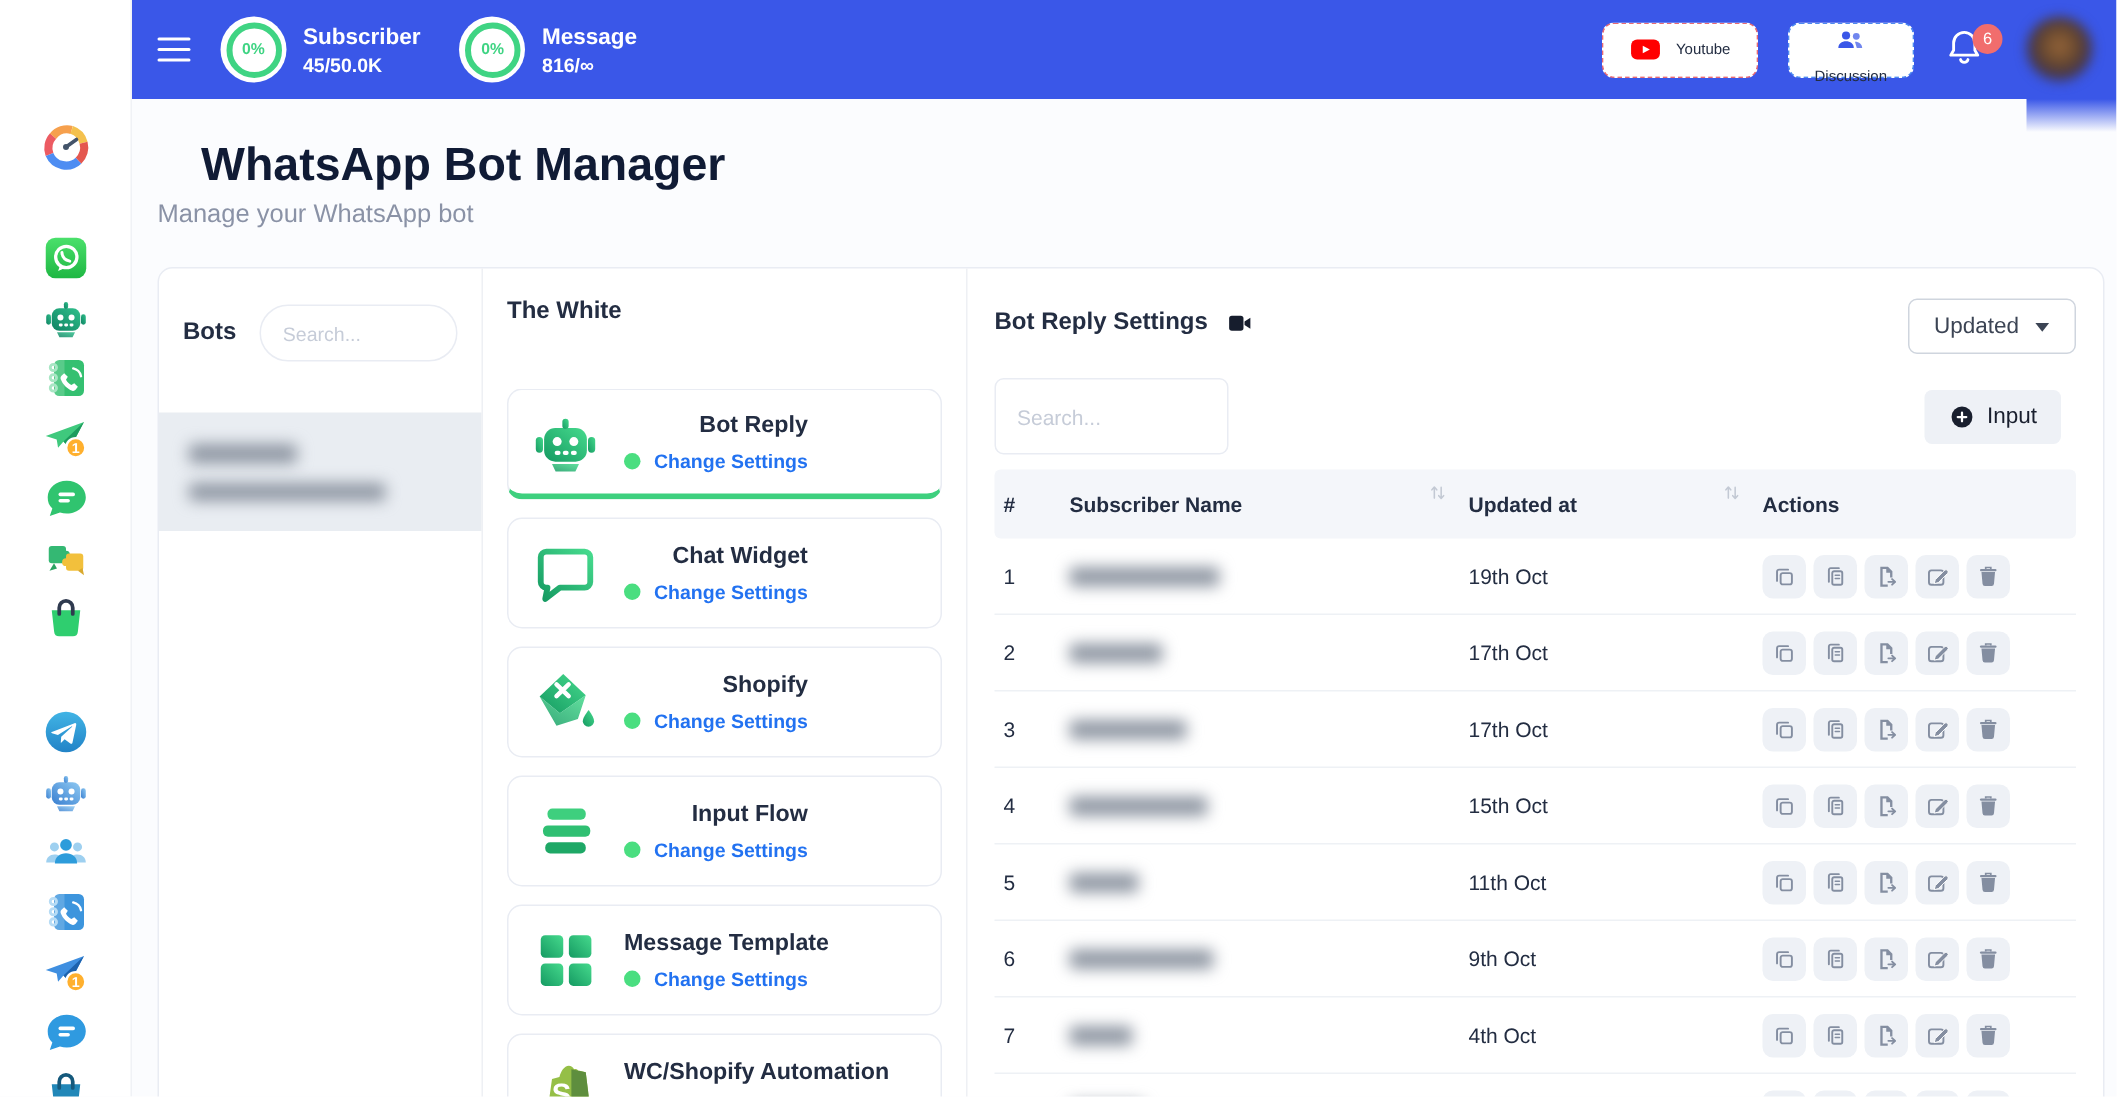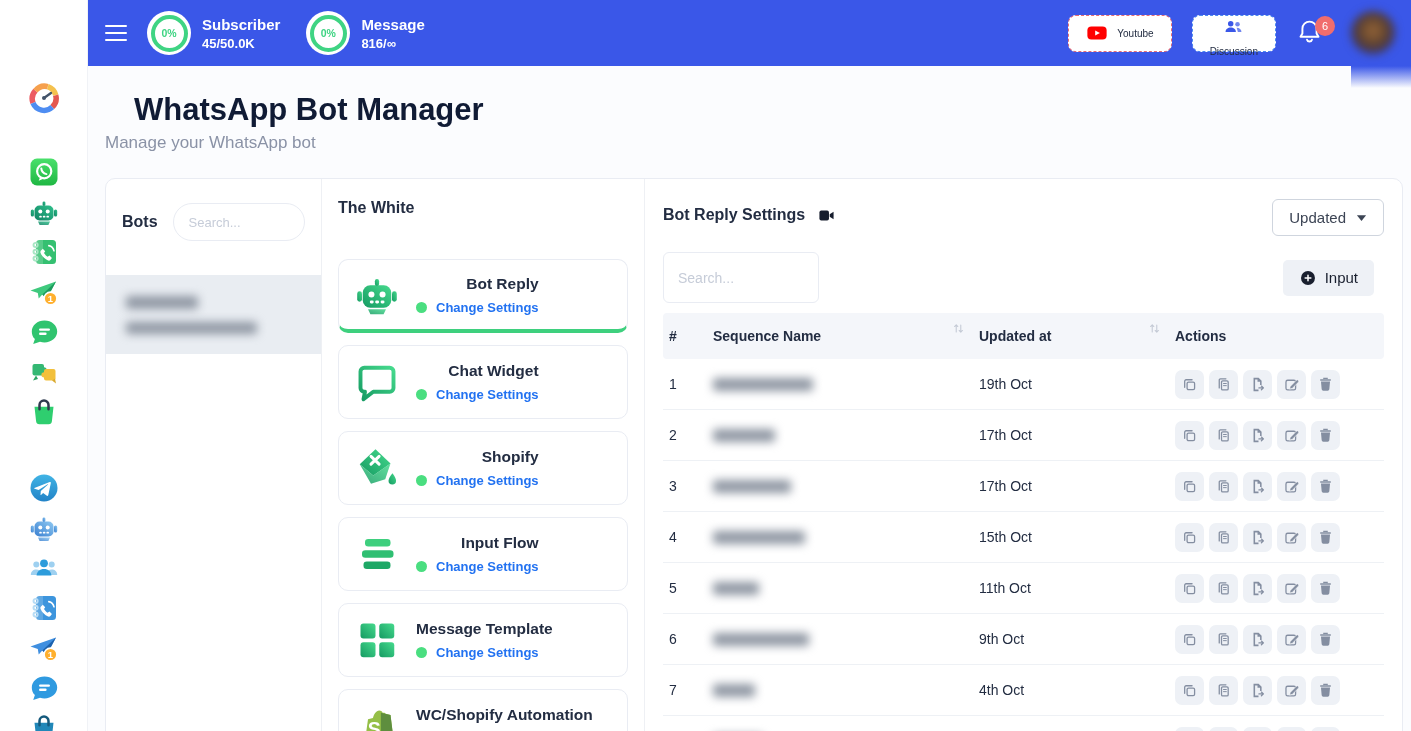--- a/index.html
+++ b/index.html
@@ -526,21 +526,21 @@
           <span>Input</span>
         </button>
       </div>
       <div class="table">
         <div class="thead">
             <div class="th">
      <span>#</span>
 
    </div>
             <div class="th">
-     <span>Sequence Name</span>
+     <span>Subscriber Name</span>
      <span class="icon sort-icon">
                 <svg width="13" height="13" viewBox="0 0 20 20">
                   <path d="M6.5 15.5v-11M4 7l2.5-2.8L9 7" fill="none" stroke="#c3c9d4" stroke-width="1.6" stroke-linecap="round" stroke-linejoin="round"></path>
                   <path d="M13.5 4.5v11M11 13l2.5 2.8L16 13" fill="none" stroke="#c3c9d4" stroke-width="1.6" stroke-linecap="round" stroke-linejoin="round"></path>
                 </svg>
               </span>
    </div>
             <div class="th">
      <span>Updated at</span>
      <span class="icon sort-icon">

